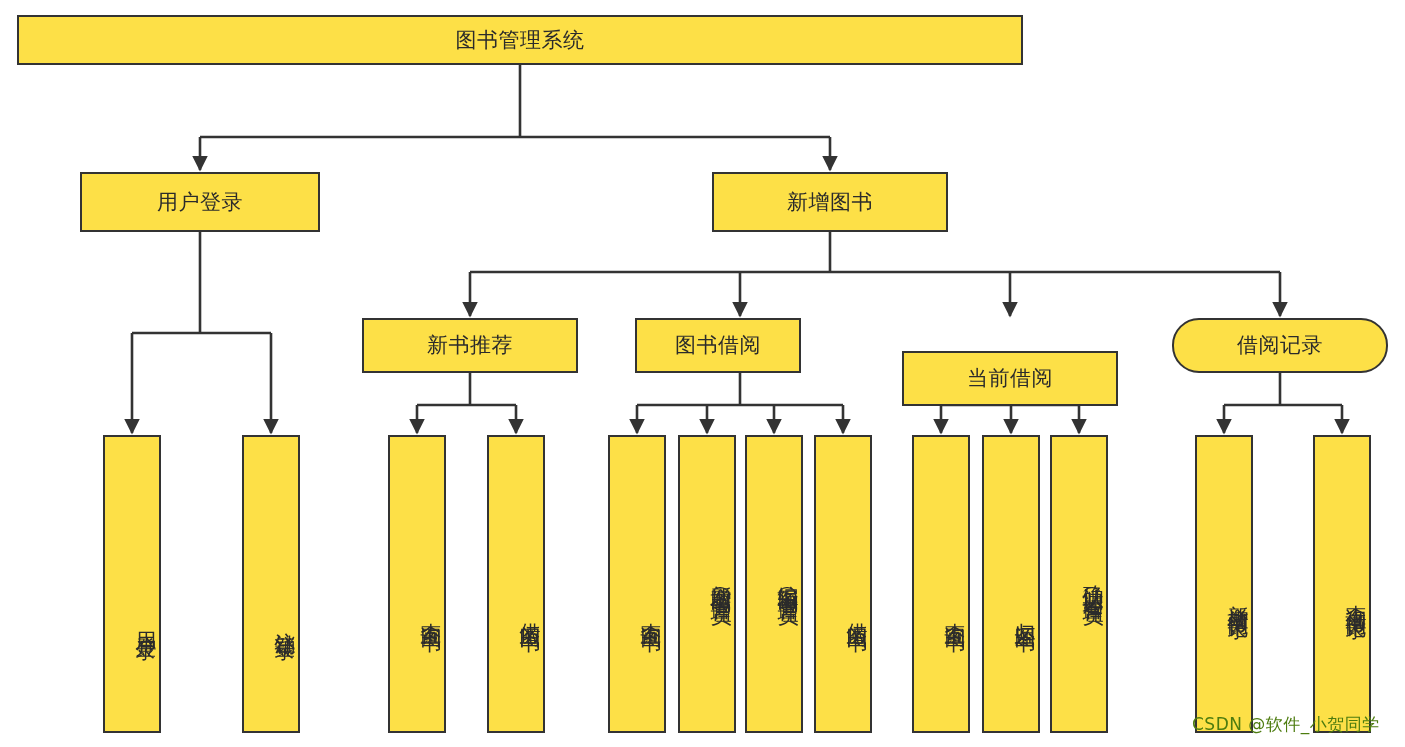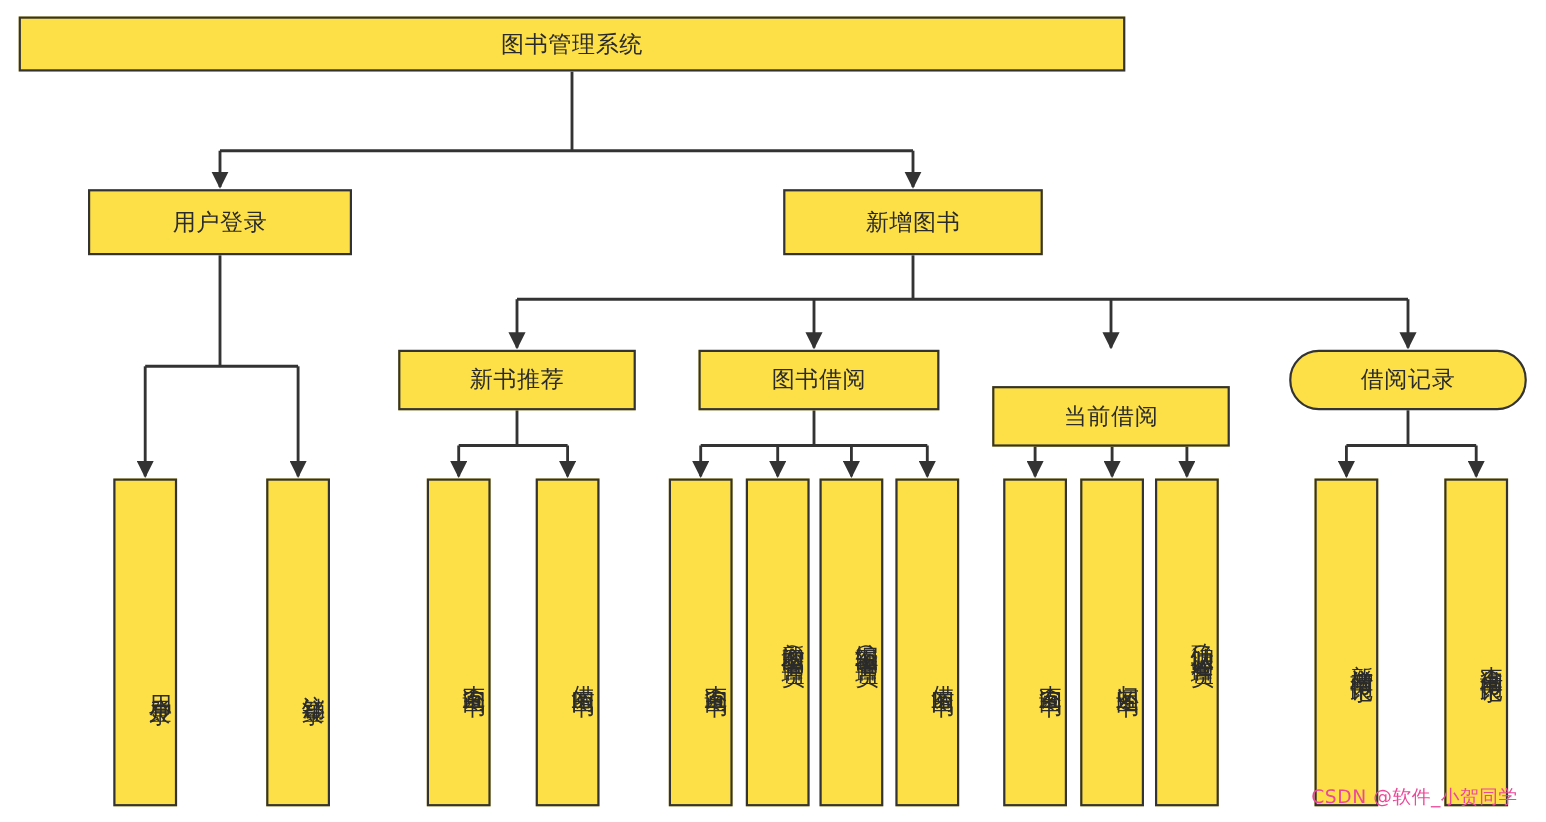--- a/index.html
+++ b/index.html
@@ -56,21 +56,21 @@
     line-height: 1.28;
     letter-spacing: 3px;
   }
   .node.vert .vlabel {
     writing-mode: vertical-rl;
     text-orientation: upright;
     display: block;
   }
   .watermark {
     position: absolute;
-    color: #ec4899;
+    color: #4d7c0f;
     font-size: 17px;
     white-space: nowrap;
     letter-spacing: 0.5px;
   }
 </style>
 </head>
 <body>
 
 <div id="diagram">
 
@@ -131,21 +131,21 @@
   <div class="node horiz" style="left:80px; top:172px; width:240px; height:60px;">
     <span>用户登录</span>
   </div>
   <div class="node horiz" style="left:712px; top:172px; width:236px; height:60px;">
     <span>新增图书</span>
   </div>
 
   <div class="node horiz" style="left:342px; top:318px; width:216px; height:55px;margin-left:20px;">
     <span>新书推荐</span>
   </div>
-  <div class="node horiz" style="left:635px; top:318px; width:219px; height:55px;">
+  <div class="node horiz" style="left:635px; top:318px; width:166px; height:55px;">
     <span>图书借阅</span>
   </div>
   <div class="node horiz" style="left:902px; top:318px; width:216px; height:55px;margin-top:33px;">
     <span>当前借阅</span>
   </div>
   <div class="node horiz" style="left:1172px; top:318px; width:216px; height:55px;border-radius:27px;">
     <span>借阅记录</span>
   </div>
 
   <div class="node vert" style="left:103px; top:435px; width:58px; height:298px; padding-top:88px;">

